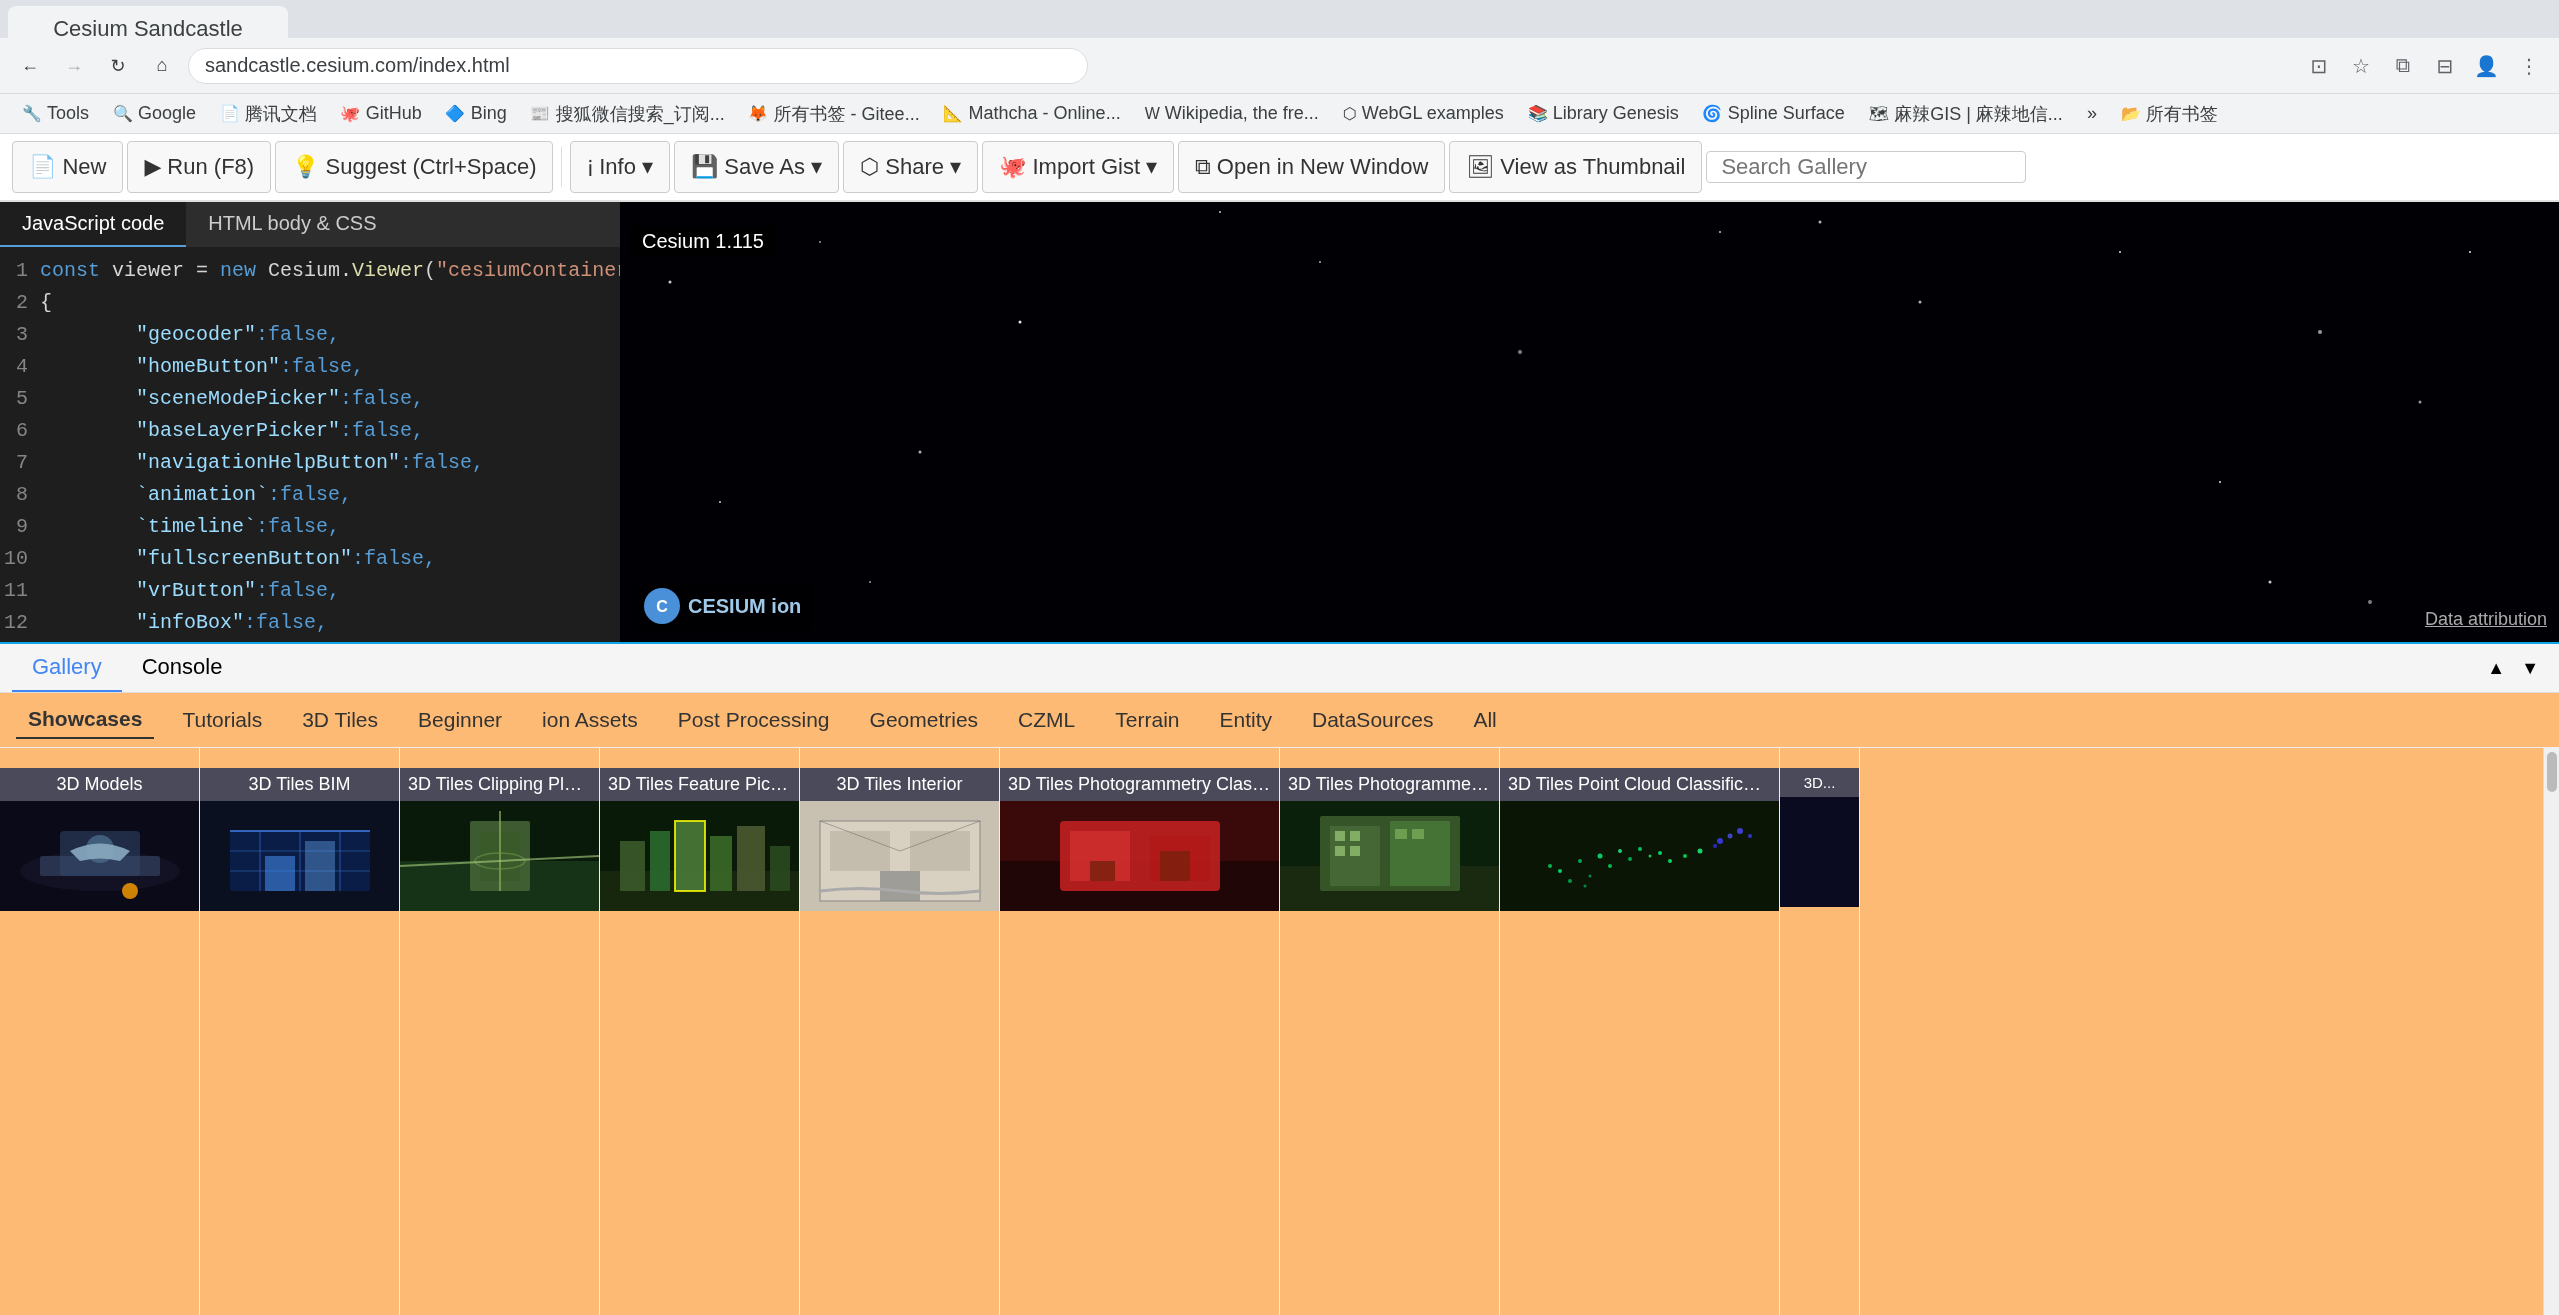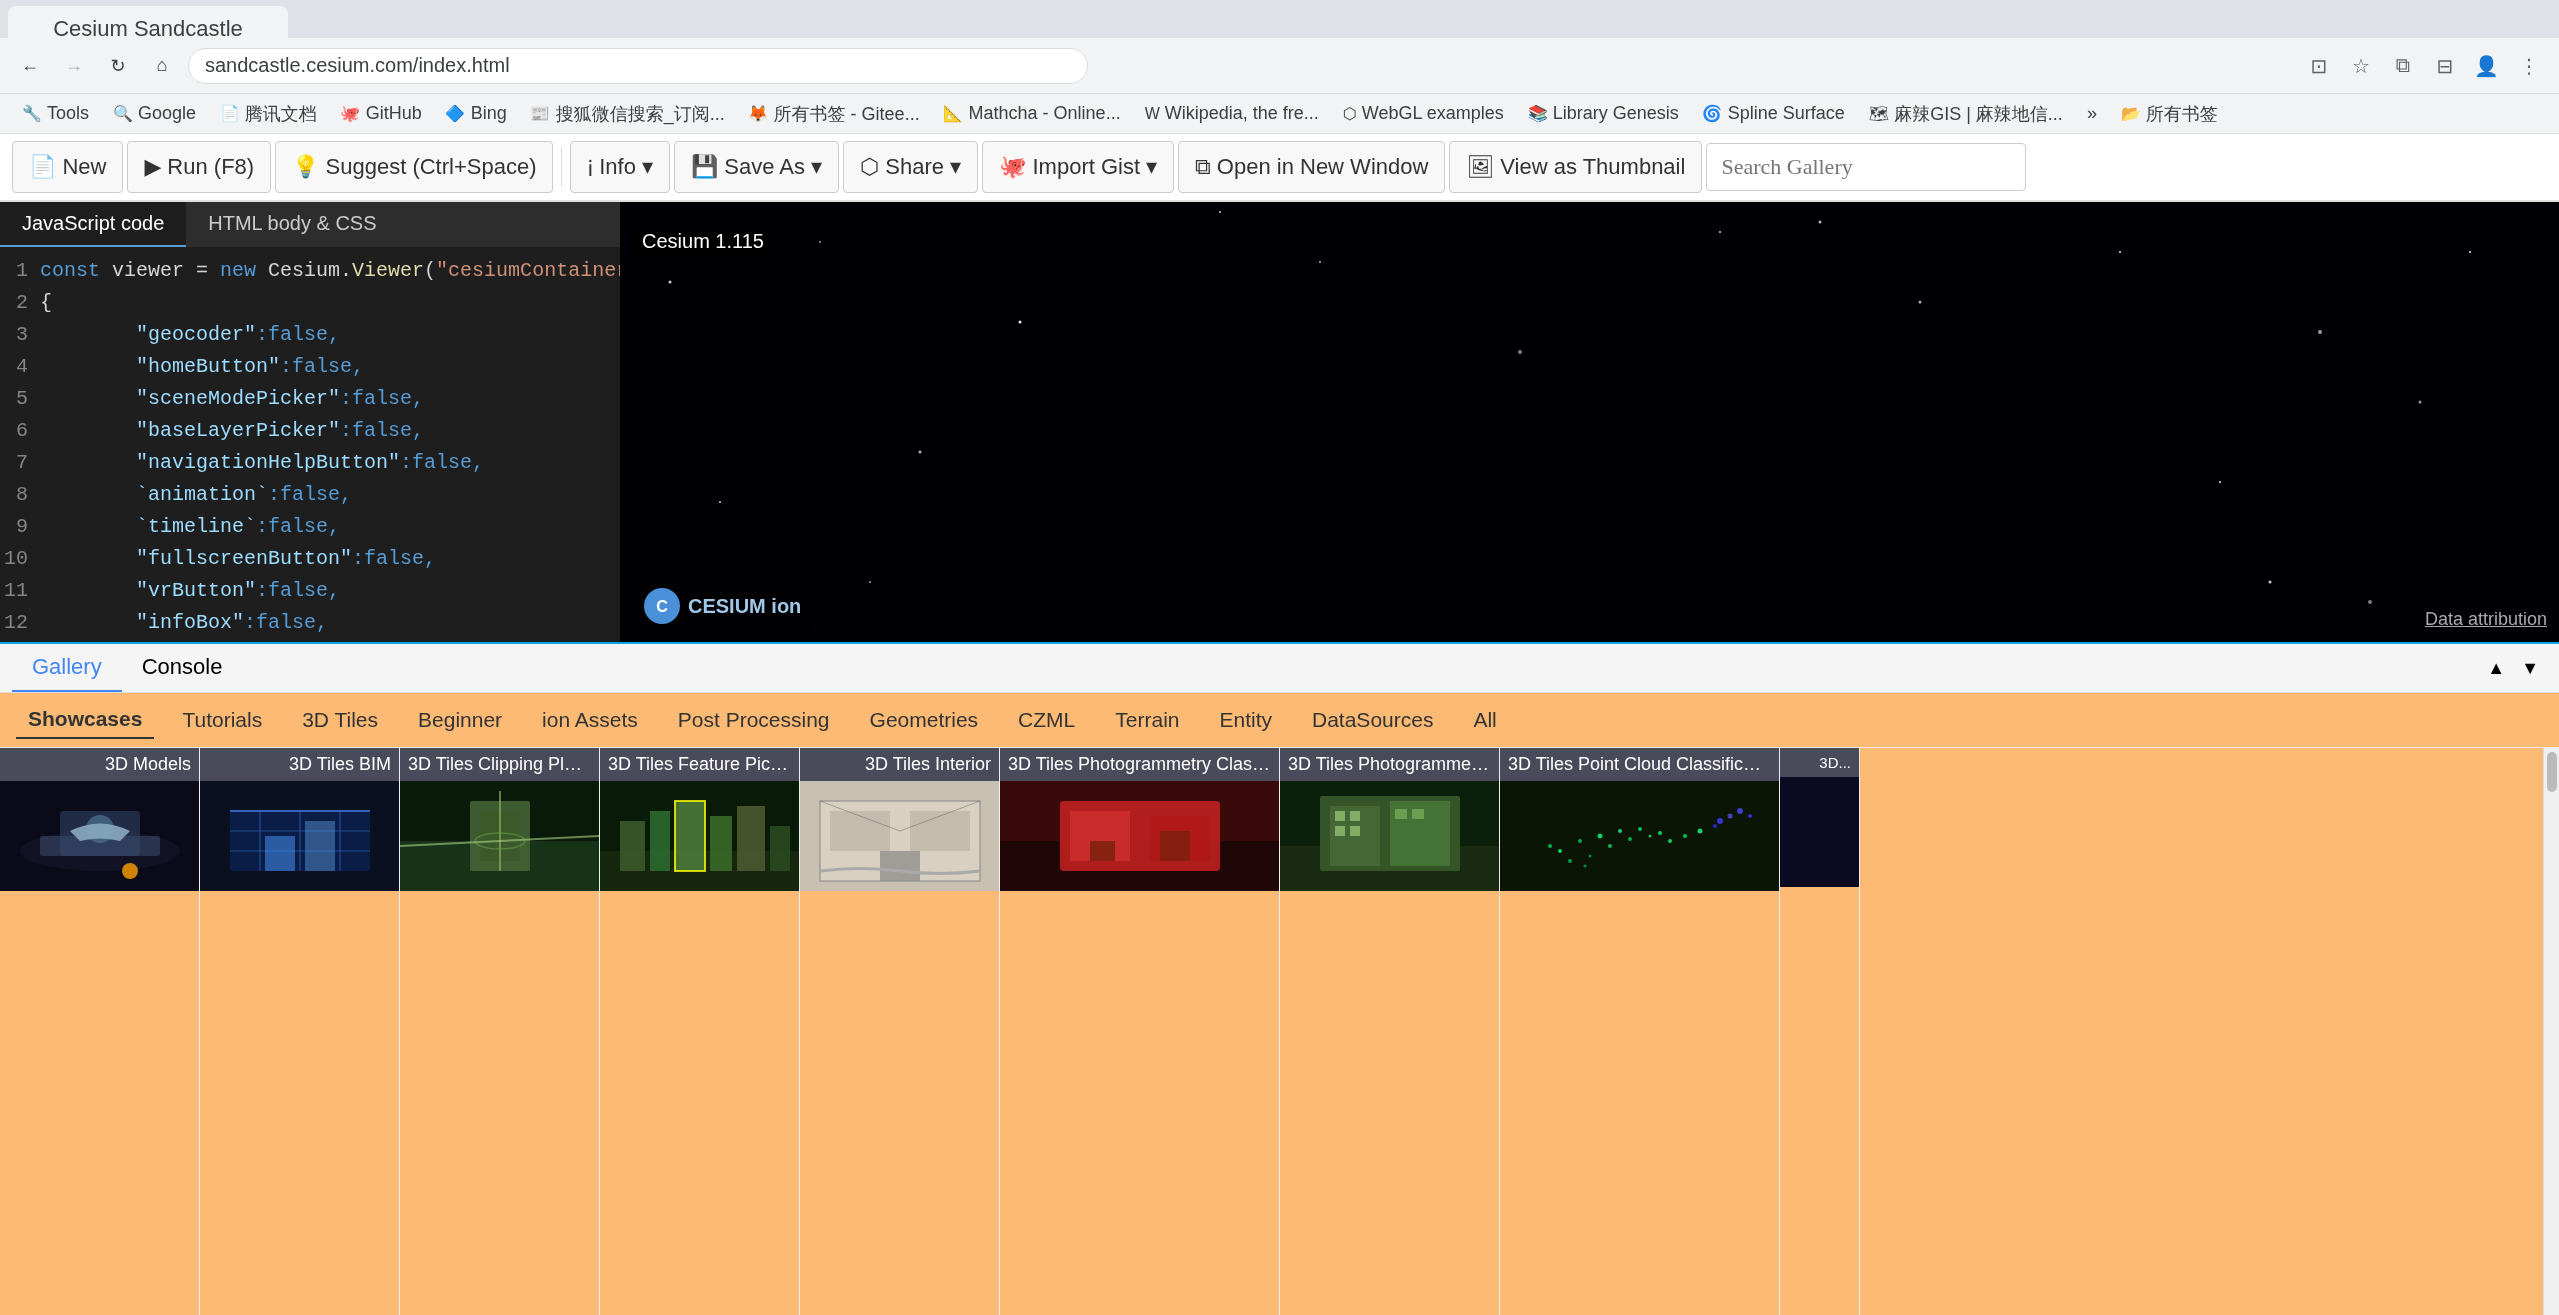--- a/index.html
+++ b/index.html
@@ -20,21 +20,21 @@
     
     .bookmarks-bar { height: 40px; background: #f1f3f4; border-bottom: 1px solid #dadce0; display: flex; align-items: center; padding: 0 12px; gap: 4px; font-size: 18px; color: #3c4043; overflow: hidden; }
     .bookmark-item { display: flex; align-items: center; gap: 5px; padding: 4px 10px; border-radius: 4px; cursor: pointer; white-space: nowrap; font-size: 18px; }
     .bookmark-icon { font-size: 16px; }
 
     
     .sandcastle-toolbar { height: 68px; background: #fff; border-bottom: 2px solid #e0e0e0; display: flex; align-items: center; padding: 0 12px; gap: 4px; }
     .sc-btn { display: flex; align-items: center; gap: 6px; padding: 8px 16px; border: 1px solid #ccc; border-radius: 4px; background: #f8f8f8; cursor: pointer; font-size: 22px; color: #333; white-space: nowrap; height: 52px; }
     .sc-divider { width: 1px; height: 40px; background: #ddd; margin: 0 4px; }
     .sc-logo { margin-left: auto; display: flex; align-items: center; }
-    .search-gallery-input { height: 48px; border: 1px solid #ccc; border-radius: 4px; padding: 0 14px; font-size: 22px; width: 320px; font-family: Liberation Serif, serif; }
+    .search-gallery-input { height: 32px; border: 1px solid #ccc; border-radius: 4px; padding: 0 14px; font-size: 22px; width: 320px; }
 
     
     .code-editor { width: 620px; background: #1e1e1e; display: flex; flex-direction: column; min-height: 0; }
     .editor-tabs { display: flex; background: #2d2d2d; }
     .editor-tab { padding: 10px 22px; font-size: 20px; color: #ccc; cursor: pointer; border-bottom: 2px solid transparent; }
     .editor-tab.active { color: #fff; border-bottom: 2px solid #569cd6; background: #1e1e1e; }
     .editor-body { flex: 1; overflow: auto; padding: 8px 0; }
     .code-line { display: flex; font-family: 'Consolas', 'Courier New', monospace; font-size: 20px; line-height: 1.6; }
     .line-num { width: 40px; text-align: right; padding-right: 12px; color: #858585; user-select: none; flex-shrink: 0; }
     .line-code { flex: 1; white-space: pre; color: #d4d4d4; }
@@ -54,21 +54,21 @@
     
     .bottom-panel { height: calc(1315px - 38px - 56px - 40px - 68px - 440px); min-height: 190px; border-top: 2px solid #0ea5e9; background: #fdba74; display: flex; flex-direction: column; }
     .bottom-tabs { display: flex; background: #f5f5f5; border-bottom: 1px solid #ddd; padding: 0 12px; }
     .bottom-tab { padding: 10px 20px; font-size: 22px; cursor: pointer; border-bottom: 2px solid transparent; }
     .bottom-tab.active { border-bottom: 2px solid #4285f4; color: #4285f4; font-weight: 500; }
     .gallery-filter-bar { display: flex; align-items: center; padding: 8px 16px; gap: 16px; font-size: 21px; border-bottom: 1px solid #eee; overflow-x: auto; }
     .filter-item { padding: 6px 12px; cursor: pointer; white-space: nowrap; color: #333; }
     .filter-item.active { font-weight: bold; border-bottom: 2px solid #333; }
     .gallery-grid { display: flex; overflow-x: auto; gap: 0; flex: 1; padding: 0; }
     .gallery-item { flex: 0 0 auto; width: 200px; display: flex; flex-direction: column; border-right: 1px solid #eee; cursor: pointer; }
-    .gallery-item-title { font-size: 18px; padding: 6px 8px; text-align: right; background: #4a4a5a; color: #fff; font-weight: 500; white-space: nowrap; overflow: hidden; text-overflow: ellipsis; }
+    .gallery-item-title { font-size: 18px; padding: 6px 8px; text-align: center; background: #4a4a5a; color: #fff; font-weight: 500; white-space: nowrap; overflow: hidden; text-overflow: ellipsis; margin-top: 20px; }
     .gallery-item-thumb { width: 100%; height: 110px; object-fit: cover; background: #222; position: relative; overflow: hidden; }
     .scrollbar-right { width: 16px; background: #f0f0f0; border-left: 1px solid #ddd; display: flex; flex-direction: column; align-items: center; }
     .scrollbar-thumb { width: 10px; height: 40px; background: #bbb; border-radius: 5px; margin: 4px auto; cursor: pointer; }
 
     
     .globe-svg { width: 700px; height: 700px; }
 
     
     .app-wrapper { width: 2559px; height: 1315px; display: flex; flex-direction: column; }
     .editor-area { display: flex; flex: 1; min-height: 0; }

